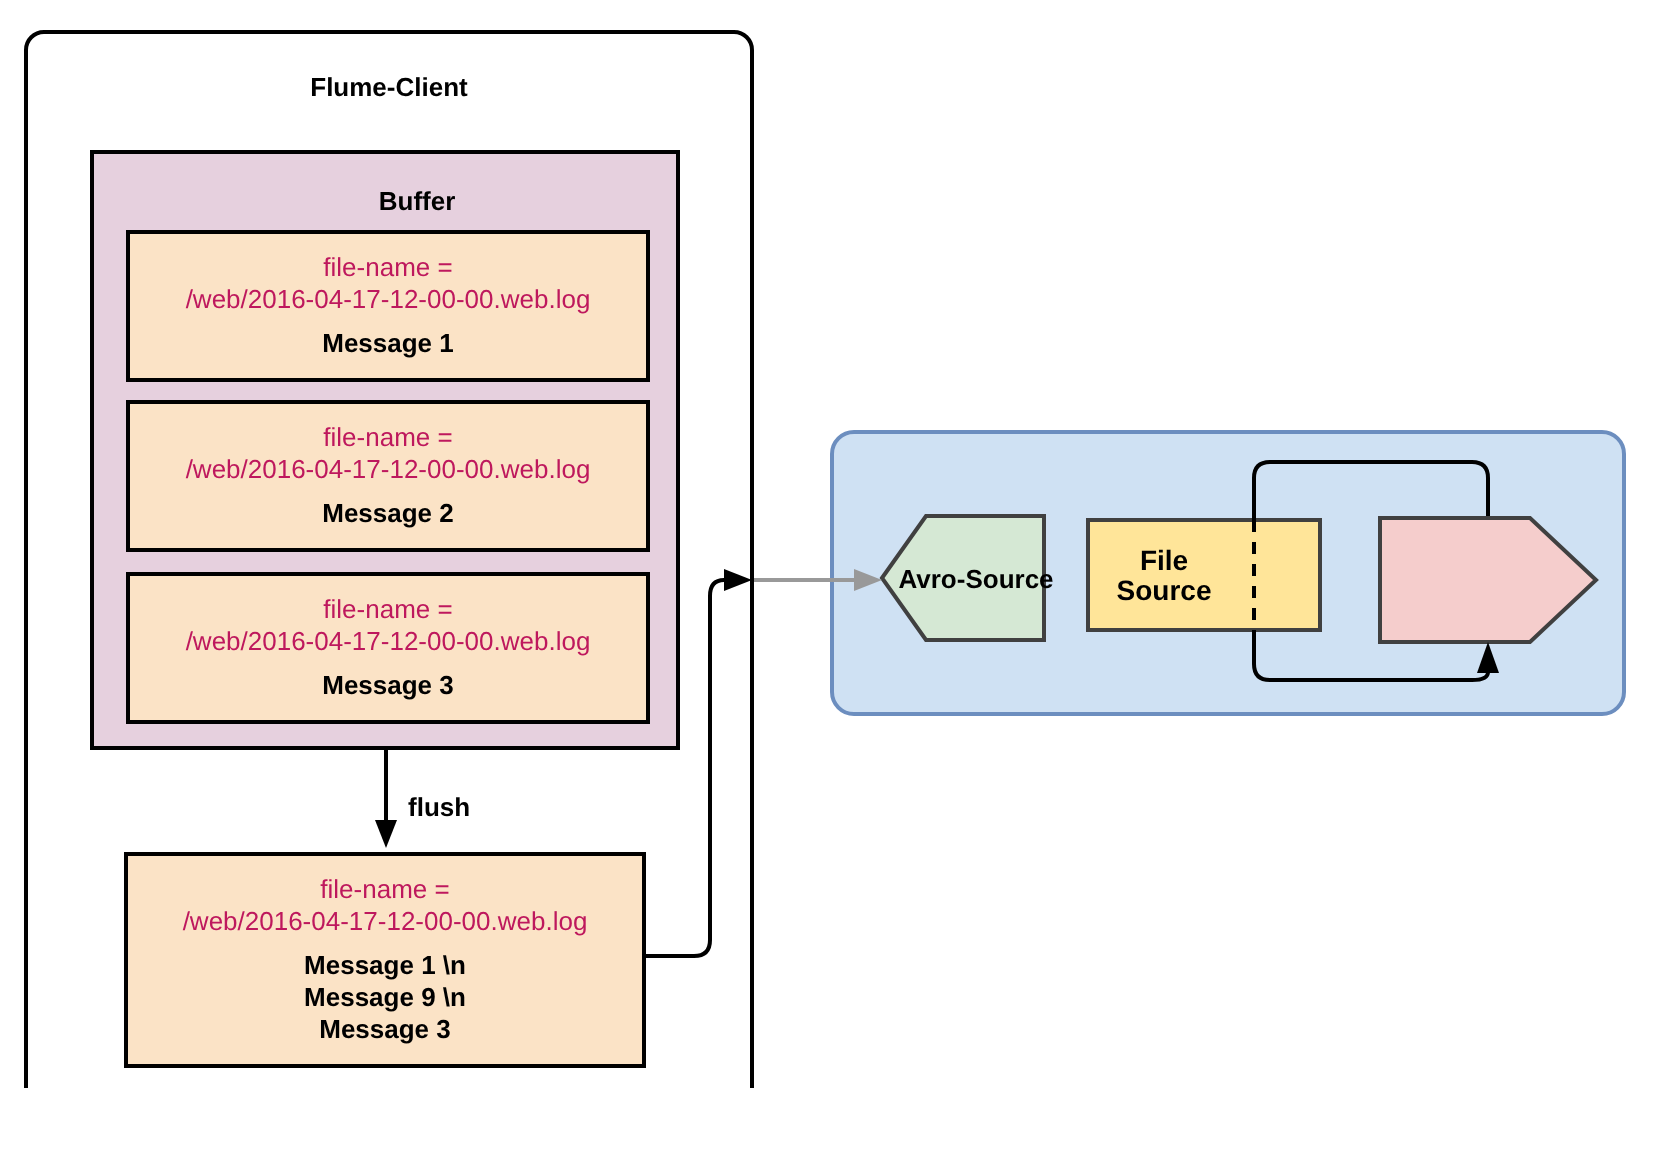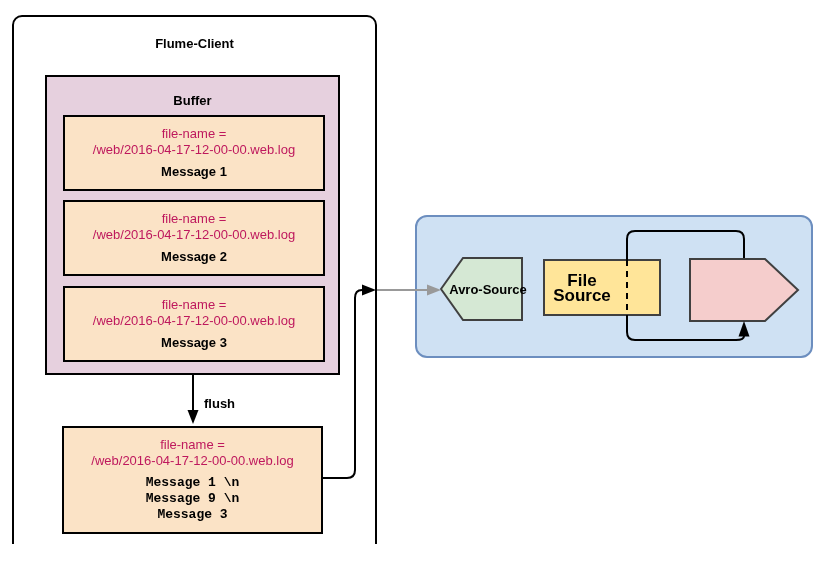--- a/index.html
+++ b/index.html
@@ -9,54 +9,54 @@
 
   
   .flume-box{left:12px;top:15px;width:365px;height:548px;
              border:2px solid var(--box-stroke,#000);border-radius:10px;background:#fff;}
   .flume-title{left:12px;top:36px;width:365px;text-align:center;
                font-weight:bold;font-size:13px;}
 
   
   .buffer-box{left:45px;top:75px;width:295px;height:300px;
               background:var(--buffer-fill,#e6d0de);border:2px solid var(--box-stroke,#000);}
-  .buffer-title{left:45px;top:93px;width:295px;text-align:center;
+  .buffer-title{left:61px;top:93px;width:295px;text-align:center;
                 font-weight:bold;font-size:13px;}
 
   
   .card{left:63px;width:262px;height:76px;background:var(--event-fill,#fbe3c6);
         border:2px solid var(--box-stroke,#000);
         display:flex;flex-direction:column;align-items:center;justify-content:center;
         text-align:center;}
   .card-1{top:115px}.card-2{top:200px}.card-3{top:286px}
   .fn-line{font-size:13px;line-height:16px;color:#be185d;}
   .msg-label{font-size:13px;line-height:16px;font-weight:bold;margin-top:6px;text-align:center;}
 
   
   .flush-label{left:204px;top:396px;font-weight:bold;font-size:13px;z-index:7;}
   .flush-box{left:62px;top:426px;width:261px;height:108px;
              background:var(--event-fill,#fbe3c6);border:2px solid var(--box-stroke,#000);
              display:flex;flex-direction:column;align-items:center;justify-content:center;
              text-align:center;}
-  .flush-box .msg-block{margin-top:6px;font-family:Liberation Mono, monospace;}
+  .flush-box .msg-block{margin-top:6px;}
   .msg-line{font-size:13px;line-height:16px;font-weight:bold;}
 
   
   .agent-box{left:415px;top:215px;width:398px;height:143px;
              background:var(--agent-fill,#cfe1f3);
              border:2px solid var(--agent-stroke,#6c8ebf);border-radius:12px;}
 
   .shape-svg{position:absolute;overflow:visible;z-index:3;}
   .source-poly{fill:var(--source-fill,#d5e8d4);stroke:var(--shape-stroke,#404040);stroke-width:2;}
   .sink-poly{fill:var(--sink-fill,#f5cdcc);stroke:var(--shape-stroke,#404040);stroke-width:2;}
 
   .channel-box{left:543px;top:259px;width:118px;height:57px;
                background:var(--channel-fill,#ffe599);border:2px solid var(--shape-stroke,#404040);
                display:flex;flex-direction:column;align-items:center;justify-content:center;
-               font-weight:bold;font-size:17px;line-height:15px;text-align:center;
+               font-weight:bold;font-size:14px;line-height:15px;text-align:center;
                padding-right:40px;z-index:2;}
   .source-text{left:452px;top:258px;width:72px;height:62px;z-index:4;
                display:flex;align-items:center;justify-content:center;
                font-weight:bold;font-size:13px;line-height:15px;text-align:center;}
   .sink-text{left:690px;top:258px;width:80px;height:63px;z-index:4;
              display:flex;align-items:center;justify-content:center;
              font-weight:bold;font-size:13px;text-align:center;}
 
   .overlay{position:absolute;left:0;top:0;width:835px;height:586px;
            pointer-events:none;z-index:5;}

